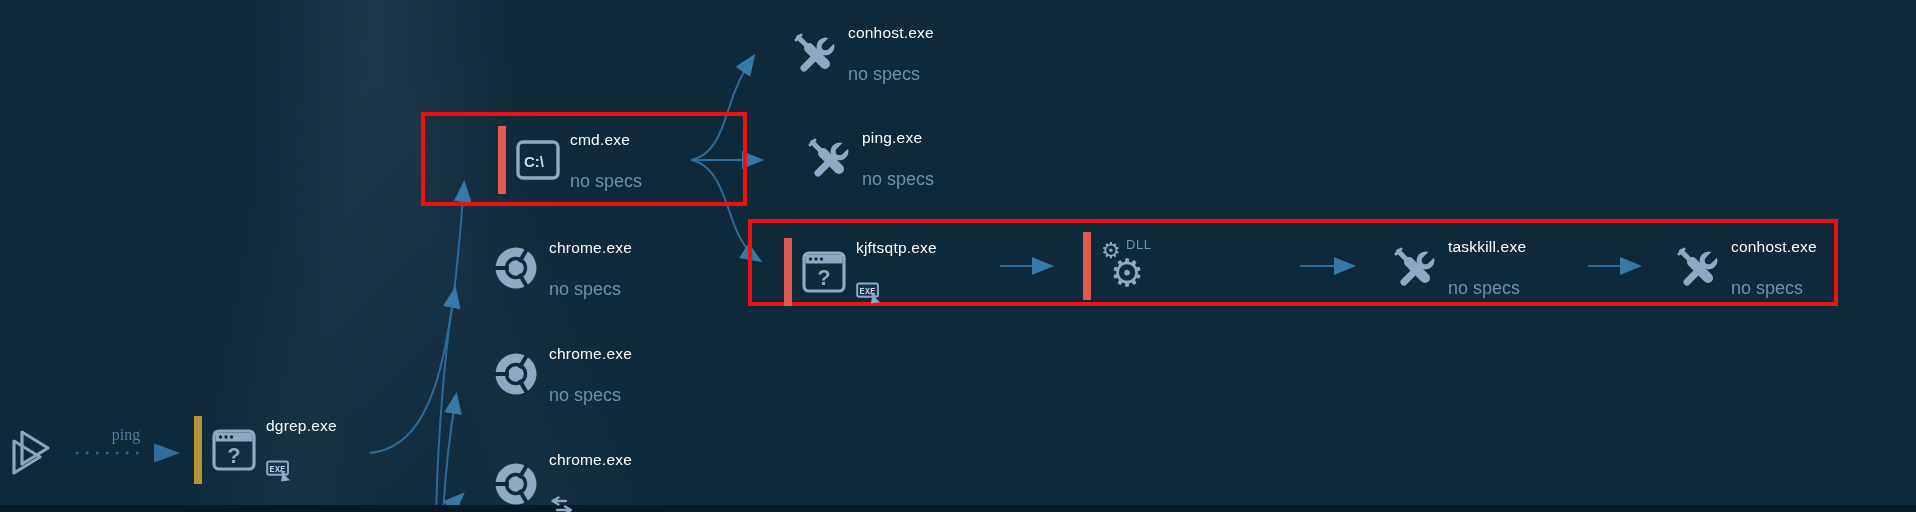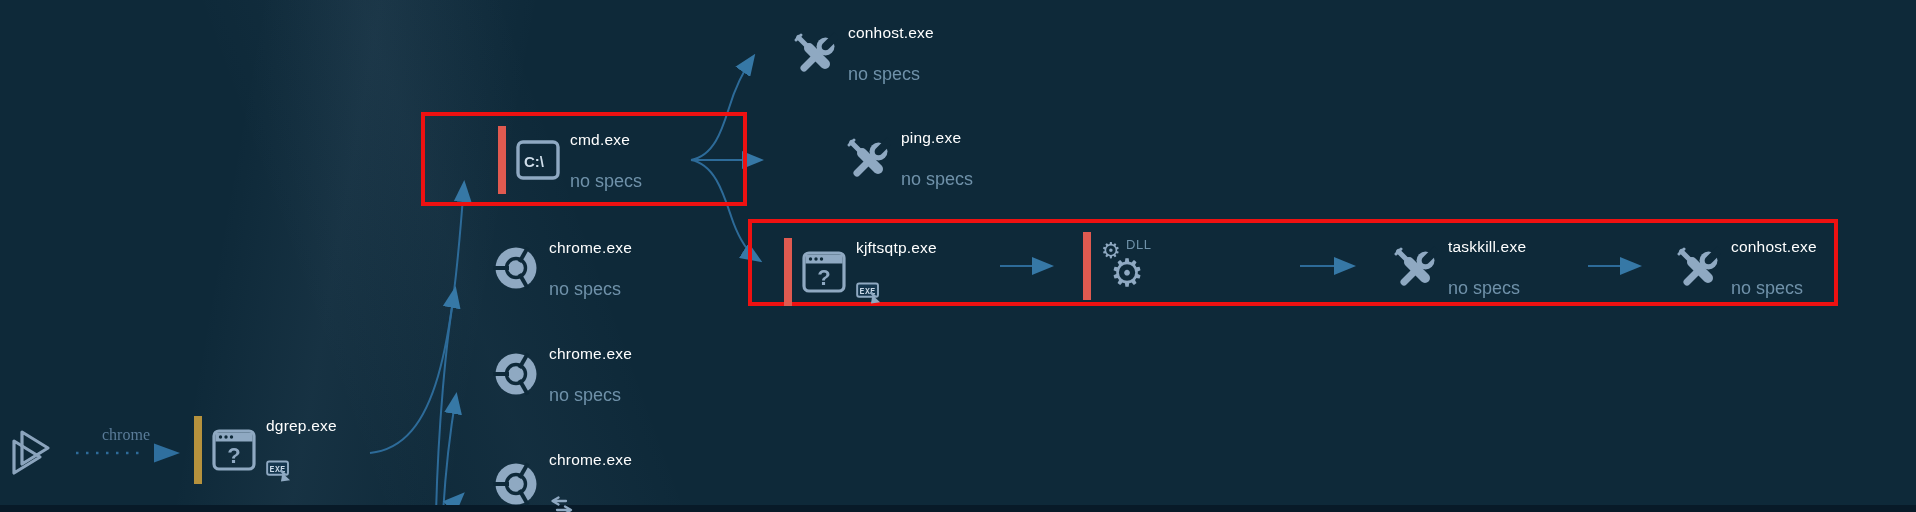--- a/index.html
+++ b/index.html
@@ -122,21 +122,21 @@
   </svg>
 
   <div class="hl" style="left:421px;top:112px;width:326px;height:94px"></div>
   <div class="hl" style="left:748px;top:219px;width:1090px;height:87px"></div>
 
   <div class="playwrap">
     <svg width="44" height="52">
         <use href="#sym-play"></use>
       </svg>
   </div>
-  <div class="start-label">chrome</div>
+  <div class="start-label">ping</div>
 
   <div class="node" style="left:194px;top:414px">
     <span class="vbar" style="background:#b6923d"></span>
     <span class="nicon">
         <svg width="44" height="42">
           <use href="#sym-winq"></use>
         </svg>
       </span>
     <span class="ntxt">
       <span class="pname">dgrep.exe</span>
@@ -166,21 +166,21 @@
         <svg width="48" height="48">
           <use href="#sym-tools"></use>
         </svg>
       </span>
     <span class="ntxt">
       <span class="pname">conhost.exe</span>
       <span class="psub">no specs</span>
     </span>
   </div>
 
-  <div class="node" style="left:843px;top:122px">
+  <div class="node" style="left:804px;top:122px">
     <span class="nicon">
         <svg width="48" height="48">
           <use href="#sym-tools"></use>
         </svg>
       </span>
     <span class="ntxt">
       <span class="pname">ping.exe</span>
       <span class="psub">no specs</span>
     </span>
   </div>

